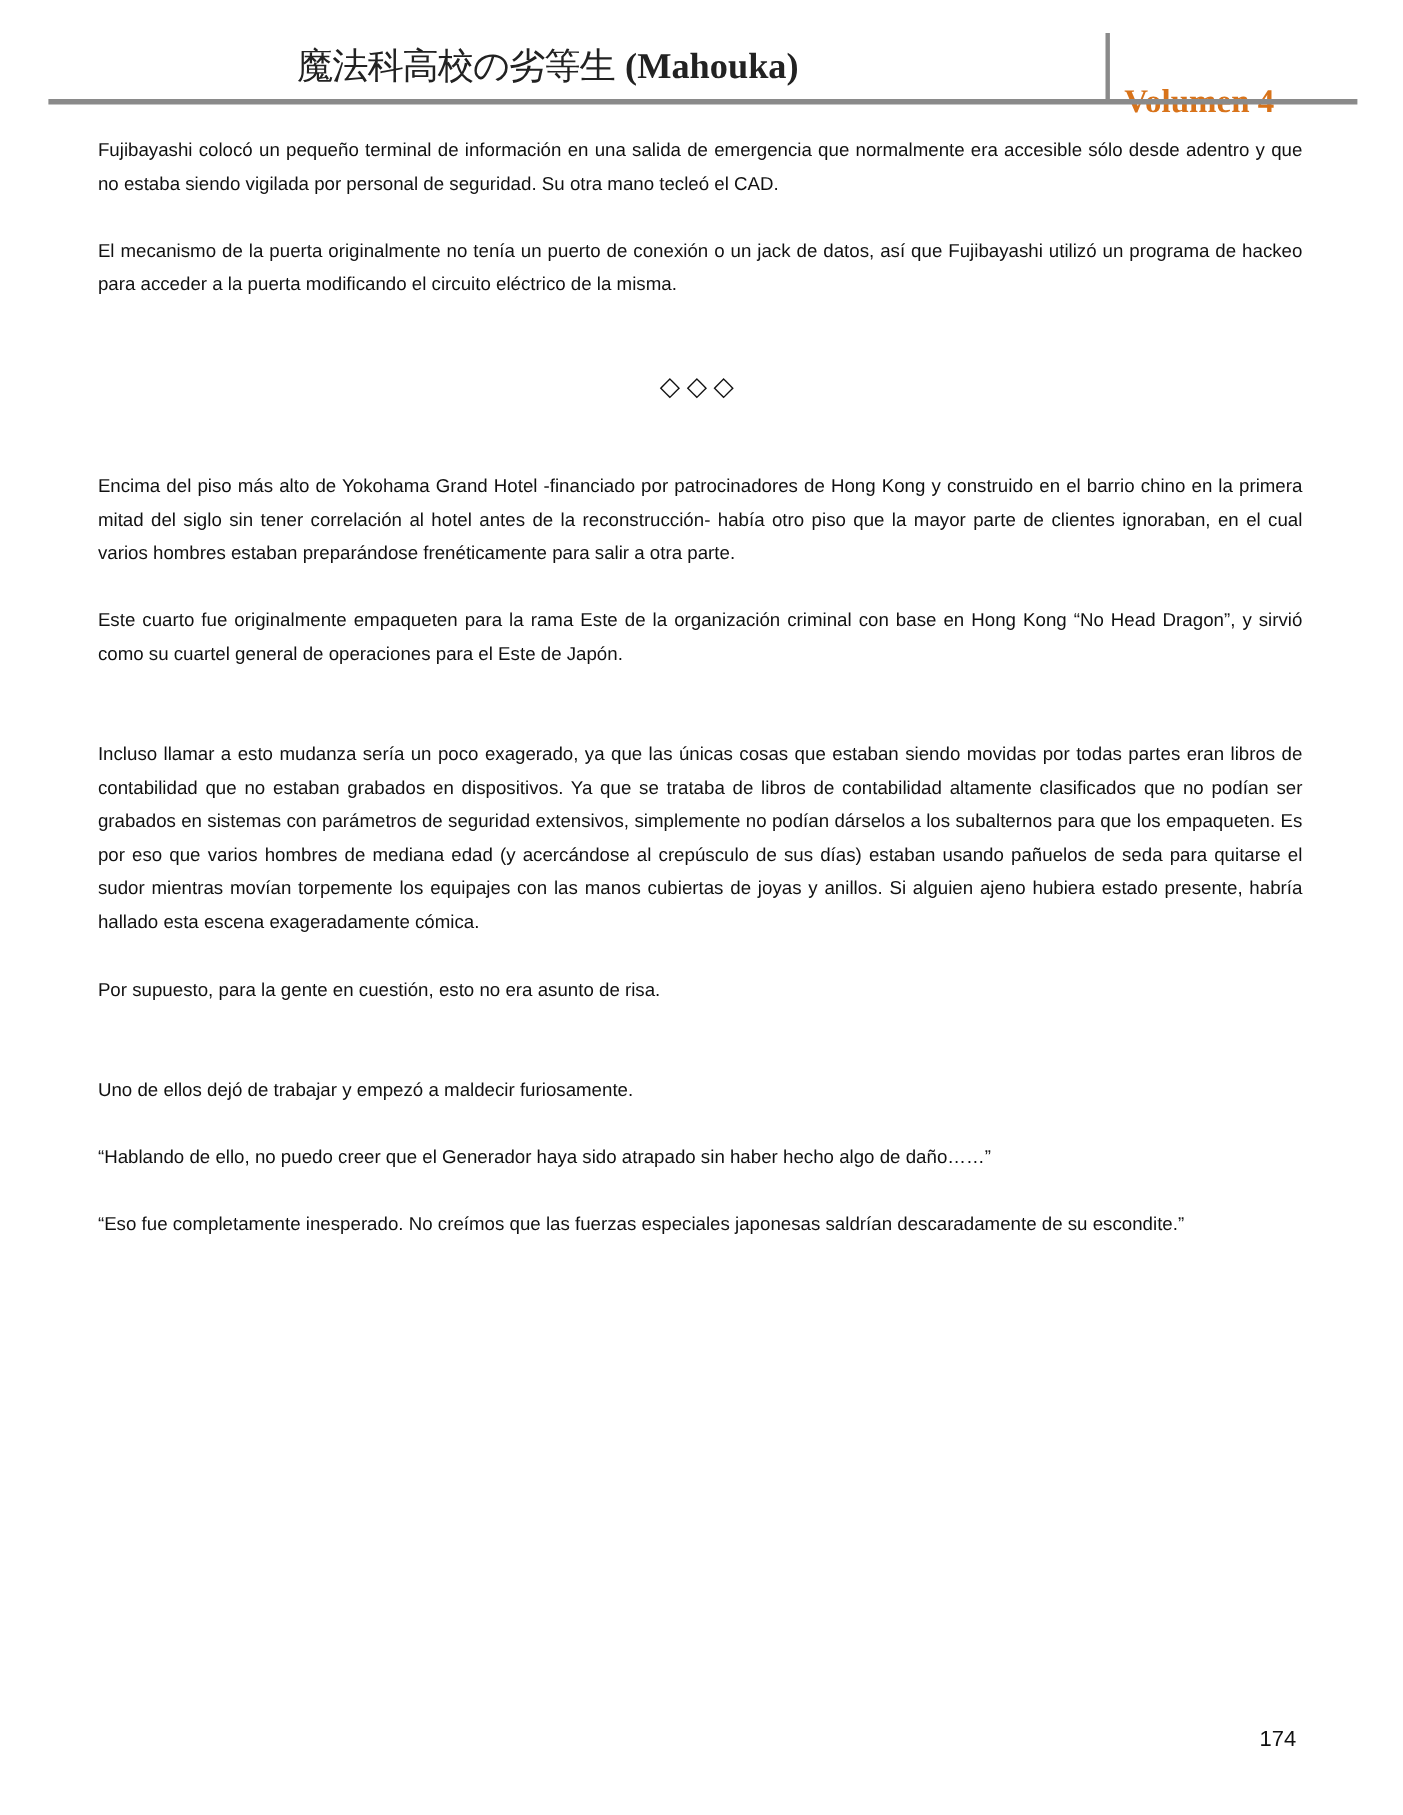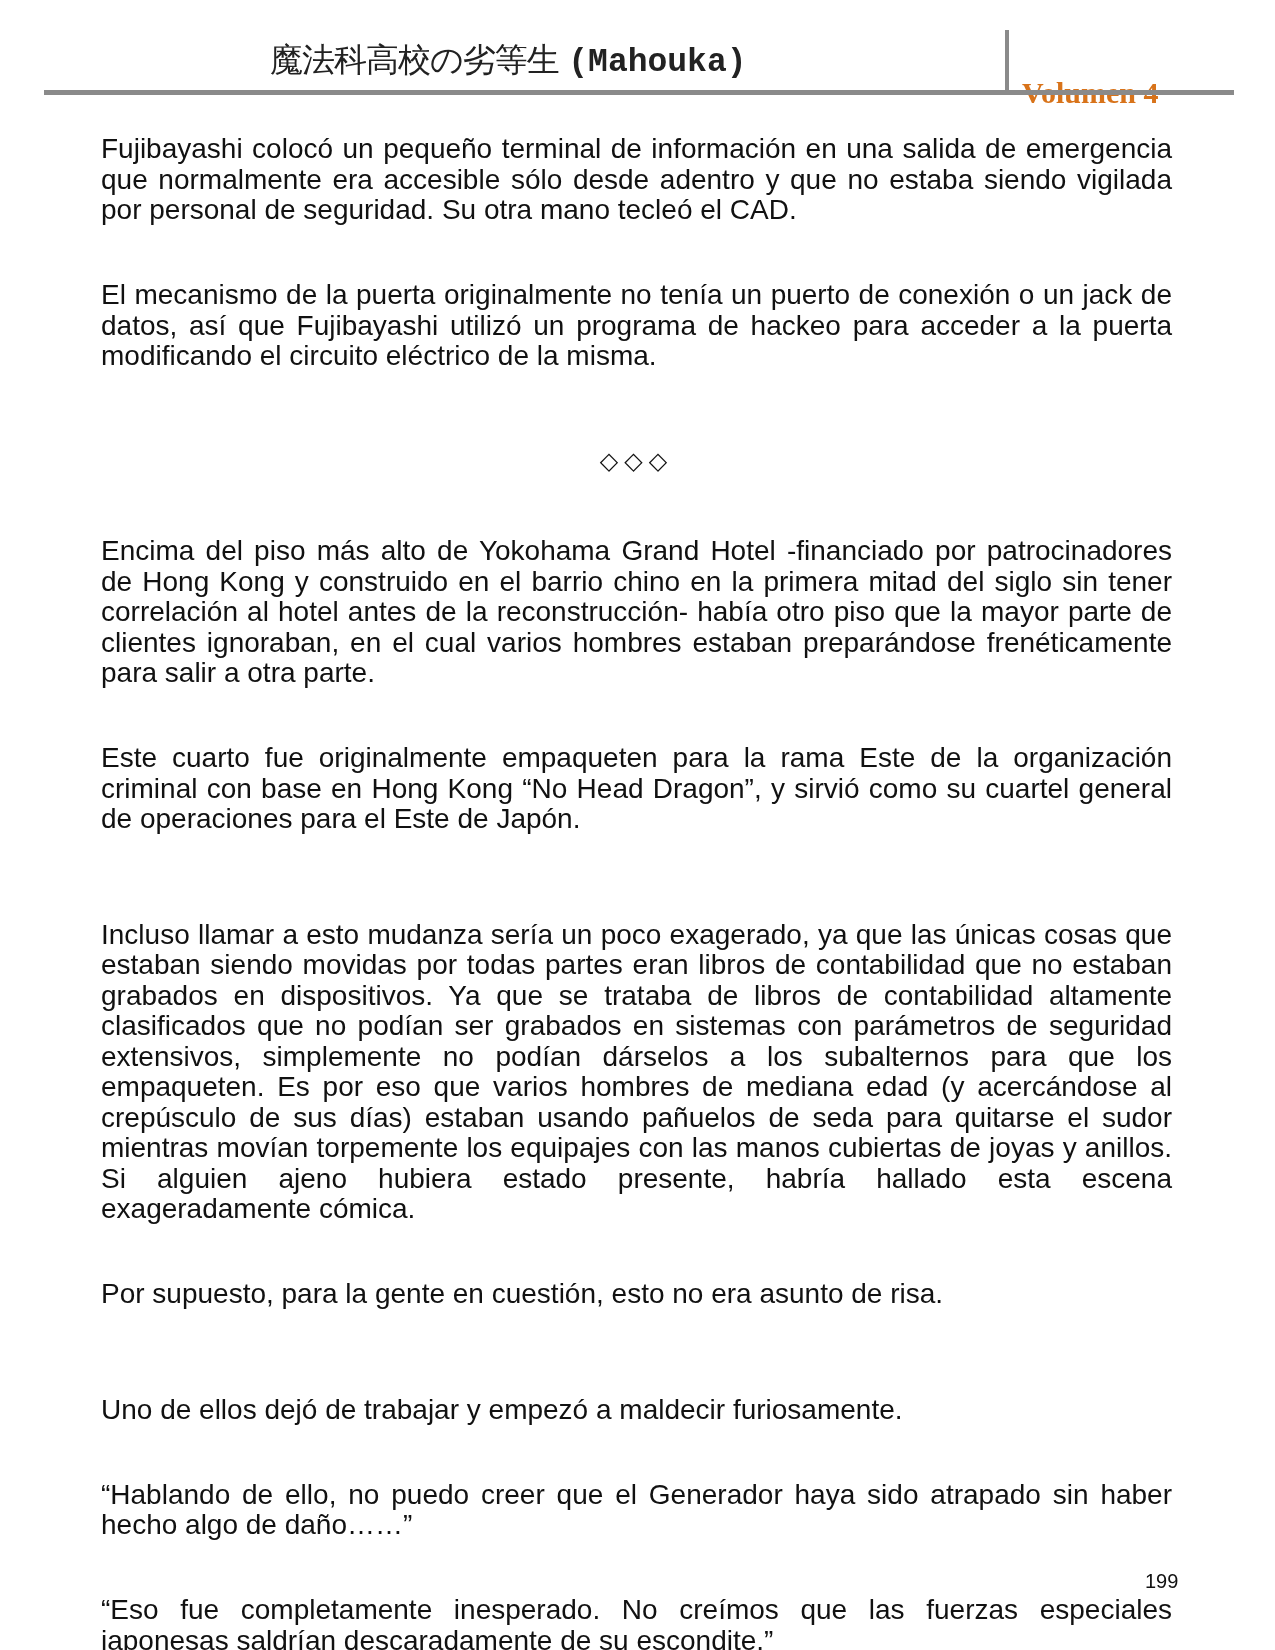--- a/index.html
+++ b/index.html
@@ -1,24 +1,24 @@
 <!DOCTYPE html>
 <html><head>
 <meta charset="utf-8">
 <style>
   html, body { margin: 0; padding: 0; background: #ffffff; }
   body { width: 1275px; height: 1650px; position: relative; overflow: hidden; font-family: "Liberation Sans", "DejaVu Sans", sans-serif; color: #111; }
   .header { position: absolute; left: 0; top: 0; width: 1275px; height: 100px; }
   .hdr-title { position: absolute; left: 270px; top: 38px; width: 500px; font-size: 33px; font-family: "DejaVu Sans", sans-serif; color: #222; letter-spacing: -1px; white-space: nowrap; }
-  .hdr-title .latin { font-family: Liberation Mono, monospace; font-weight: bold; letter-spacing: 0; }
+  .hdr-title .latin { font-family: Liberation Serif, serif; font-weight: bold; letter-spacing: 0; }
   .hdr-vline { position: absolute; left: 1005px; top: 30px; width: 4px; height: 63px; background: #8a8a8a; }
   .hdr-volume { position: absolute; left: 1022px; top: 40px; font-family: "Liberation Serif", "DejaVu Serif", serif; font-weight: bold; font-size: 30px; color: #d8731a; white-space: nowrap; margin-top: 36px; }
   .hdr-hline { position: absolute; left: 44px; top: 90px; width: 1190px; height: 5px; background: #8a8a8a; }
   .content { position: absolute; left: 89px; top: 122px; width: 1095px; }
-  .para { margin: 12px; font-size: 28px; line-height: 30.5px; text-align: justify; color: #111; }
+  .para { margin: 0; font-size: 17px; line-height: 30.5px; text-align: justify; color: #111; }
   .gap { height: 30.5px; }
   .sep { text-align: center; font-size: 24px; line-height: 30px; height: 30px; margin: 32px 0 60px 0; letter-spacing: 6px; color: #111; }
   .page-num { position: absolute; left: 1145px; top: 1570px; font-size: 20px; color: #111; }
 </style>
 </head>
 <body>
 
 <div class="header">
   <div class="hdr-title">
     <span>魔法科高校の劣等生</span>
@@ -47,13 +47,13 @@
   <p class="para">Por supuesto, para la gente en cuestión, esto no era asunto de risa.</p>
   <div class="gap"></div>
   <div class="gap"></div>
   <p class="para">Uno de ellos dejó de trabajar y empezó a maldecir furiosamente.</p>
   <div class="gap"></div>
   <p class="para">“Hablando de ello, no puedo creer que el Generador haya sido atrapado sin haber hecho algo de daño……”</p>
   <div class="gap"></div>
   <p class="para">“Eso fue completamente inesperado. No creímos que las fuerzas especiales japonesas saldrían descaradamente de su escondite.”</p>
 </div>
 
-<div class="page-num">199</div>
+<div class="page-num">174</div>
 
 </body></html>

